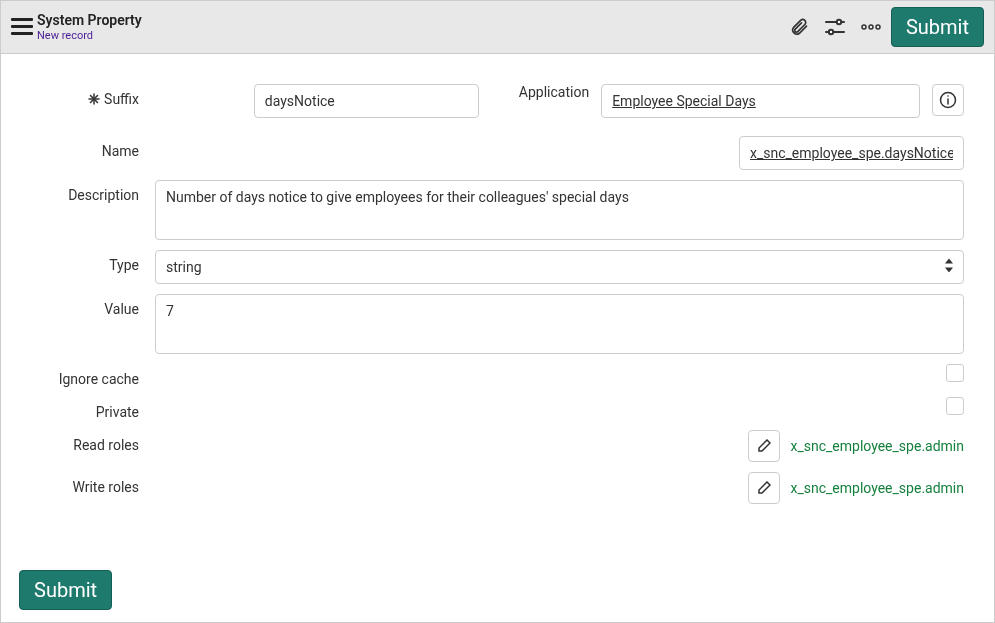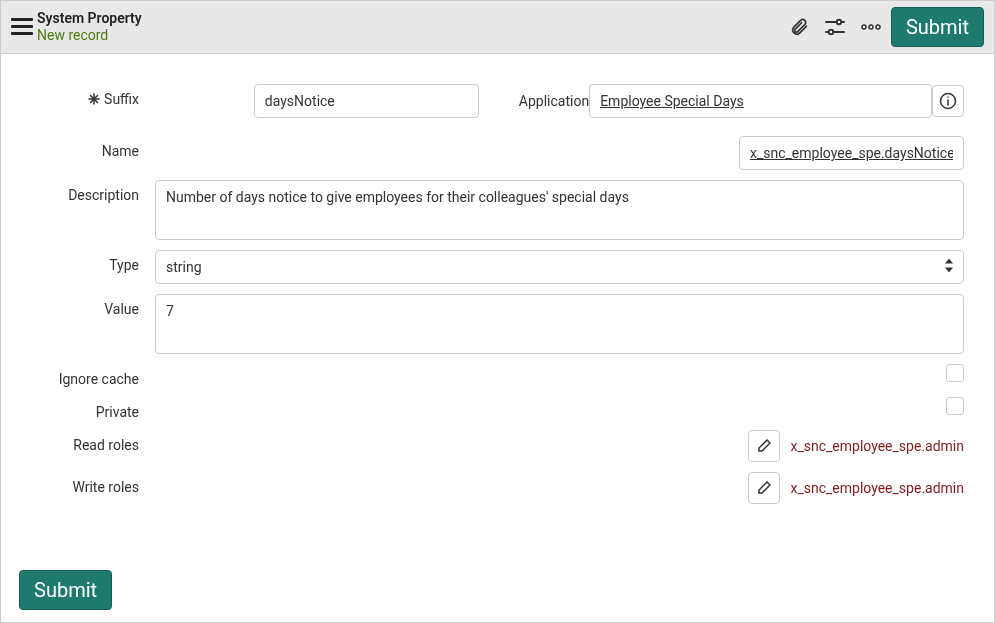--- a/index.html
+++ b/index.html
@@ -20,21 +20,21 @@
       background: #e8e8e8;
       border-bottom: 1px solid #ccc;
       padding: 6px 10px;
       display: flex;
       align-items: center;
       gap: 4px;
     }
     .hamburger-icon svg { display: block; }
     .title-block { display: flex; flex-direction: column; line-height: 1.2; }
     .page-title { font-size: 14px; font-weight: 600; color: #222; }
-    .page-subtitle { font-size: 14px; color: #4d7c0f; }
+    .page-subtitle { font-size: 11px; color: #4c1d95; }
     .header-spacer { flex: 1; }
     .header-icon-btn {
       width: 32px;
       height: 32px;
       display: flex;
       align-items: center;
       justify-content: center;
       cursor: pointer;
     }
     .header-icon-btn svg { display: block; }
@@ -114,22 +114,22 @@
       width: 32px;
       height: 32px;
       border: 1px solid #ccc;
       border-radius: 4px;
       display: flex;
       align-items: center;
       justify-content: center;
       cursor: pointer;
       background: #fff;
     }
-    .role-text { font-size: 14px; color: #7f1d1d; }
-    .app-row { display: flex; align-items: center; }
+    .role-text { font-size: 14px; color: #15803d; }
+    .app-row { display: flex; gap: 12px; }
     .app-label { font-size: 14px; color: #333; }
     .info-icon-btn {
       width: 32px;
       height: 32px;
       border: 1px solid #ccc;
       border-radius: 4px;
       display: flex;
       align-items: center;
       justify-content: center;
       cursor: pointer;

